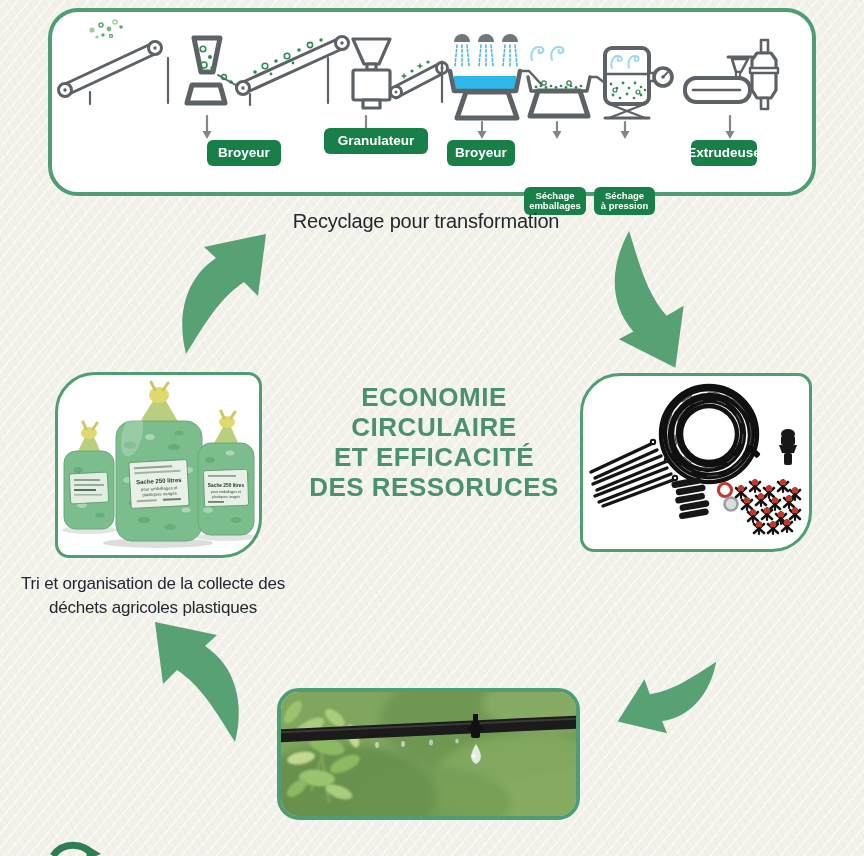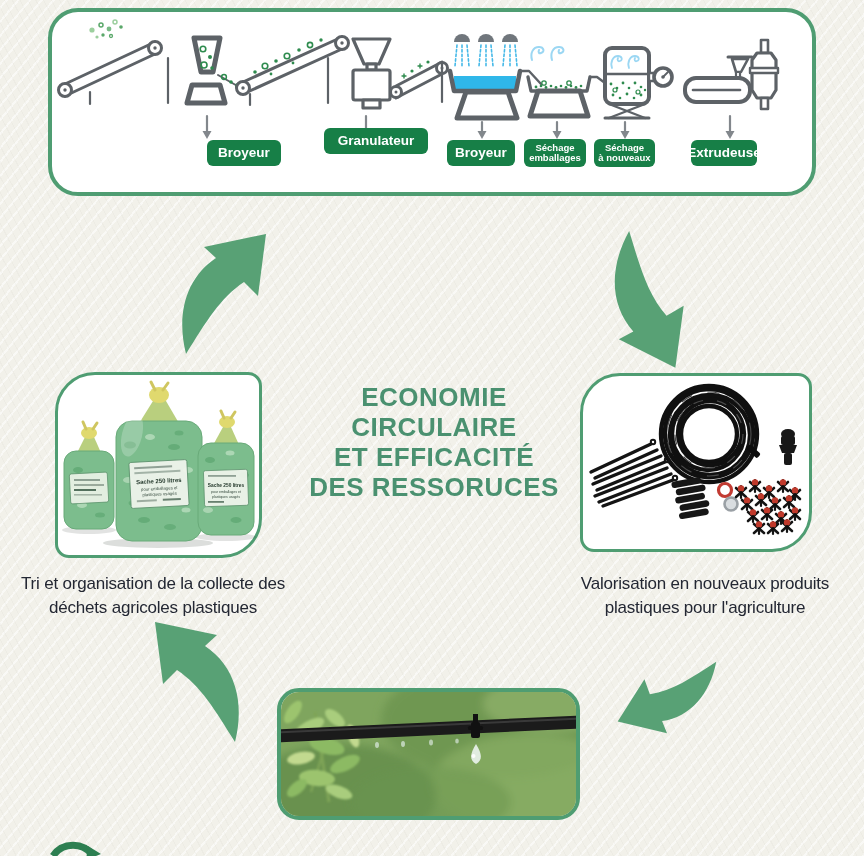--- a/index.html
+++ b/index.html
@@ -18,21 +18,21 @@
   #products-panel{left:580px;top:373px;width:232px;height:179px;border-radius:40px 14px 40px 14px;border-width:3.5px;}
   #photo-panel{left:277px;top:688px;width:303px;height:132px;border-radius:22px;overflow:hidden;}
   .panel>svg{position:absolute;left:0;top:0;}
   .station{
     position:absolute;background:#177f47;color:#fff;border-radius:6px;
     display:flex;flex-direction:column;align-items:center;justify-content:center;
     text-align:center;font-weight:bold;
   }
   .station span{display:block;line-height:1.05;}
   .st1{font-size:13.5px;}
-  .st2{font-size:9.5px;line-height:10.5px;}
+  .st2{font-size:9.5px;line-height:10.5px;margin-top:48px;}
   .cap{position:absolute;color:#232733;text-align:center;font-size:17px;line-height:24px;letter-spacing:-0.2px;}
   .cap span{display:block;white-space:nowrap;}
   #recycle-caption{left:0;top:208px;width:852px;font-size:20px;line-height:26px;}
   #cycle-title{position:absolute;left:4px;top:382px;width:860px;text-align:center;
     color:#4a9170;font-weight:bold;font-size:26px;line-height:30px;letter-spacing:0.5px;}
   #cycle-title span{display:block;white-space:nowrap;}
   #collection-caption{left:-8px;top:572px;width:322px;}
   #valorisation-caption{left:545px;top:572px;width:320px;}
   #reuse-caption{left:270px;top:828px;width:320px;}
   #arrow-overlay{position:absolute;left:0;top:0;pointer-events:none;}
@@ -256,27 +256,30 @@
   <div class="station st1" style="left:447px;top:140px;width:68px;height:26px;">
     <span>Broyeur</span>
     <span></span>
   </div>
   <div class="station st2" style="left:524px;top:139px;width:62px;height:28px;">
     <span>Séchage</span>
     <span>emballages</span>
   </div>
   <div class="station st2" style="left:594px;top:139px;width:61px;height:28px;">
     <span>Séchage</span>
-    <span>à nouveaux</span>
+    <span>à pression</span>
   </div>
   <div class="station st1" style="left:691px;top:140px;width:66px;height:26px;">
     <span>Extrudeuse</span>
     <span></span>
   </div>
 
+  <div id="recycle-caption" class="cap">
+    <span>Recyclage pour transformation</span>
+  </div>
 
   <div id="cycle-title">
     <span>ECONOMIE</span>
     <span>CIRCULAIRE</span>
     <span>ET EFFICACITÉ</span>
     <span>DES RESSORUCES</span>
   </div>
 
   <div id="collection-panel" class="panel">
     <svg width="199" height="178" viewBox="0 0 199 178">
@@ -428,24 +431,20 @@
         <use href="#dripper" x="184" y="138"></use>
           <use href="#dripper" x="198" y="142"></use>
         <use href="#dripper" x="212" y="138"></use>
           <use href="#dripper" x="176" y="152"></use>
         <use href="#dripper" x="190" y="152"></use>
           <use href="#dripper" x="204" y="150"></use>
       </g>
     </svg>
   </div>
 
-  <div id="valorisation-caption" class="cap">
-    <span>Valorisation en nouveaux produits</span>
-    <span>plastiques pour l'agriculture</span>
-  </div>
 
   <div id="photo-panel" class="panel">
     <svg width="295" height="124" viewBox="0 0 295 124" preserveAspectRatio="none">
       <defs>
         <filter id="soft" x="-40%" y="-40%" width="180%" height="180%">
             <feGaussianBlur stdDeviation="4"></feGaussianBlur>
           </filter>
         <filter id="soft2" x="-40%" y="-40%" width="180%" height="180%">
             <feGaussianBlur stdDeviation="1.3"></feGaussianBlur>
           </filter>

